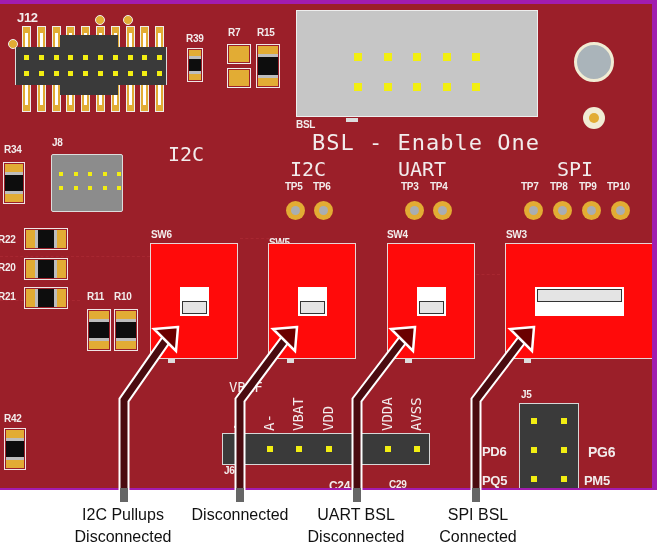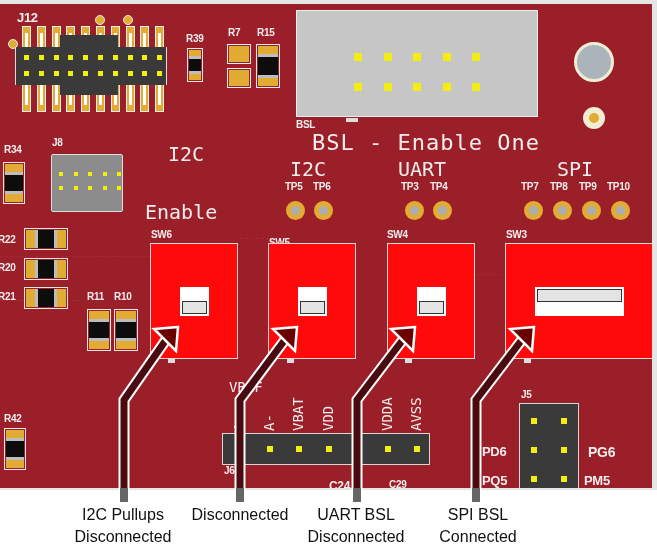--- a/index.html
+++ b/index.html
@@ -1,17 +1,17 @@
 <!DOCTYPE html>
 <html><head>
 <meta charset="utf-8">
 <style>
   html, body { margin: 0; padding: 0; }
   body { width: 657px; height: 544px; background: #ffffff; position: relative; overflow: hidden; font-family: "Liberation Sans", sans-serif; }
-  #board-wrap { position: absolute; left: 0; top: 0; width: 657px; height: 490px; background: #e5e5e5; }
+  #board-wrap { position: absolute; left: 0; top: 0; width: 657px; height: 490px; background: #a21caf; }
   #pcb { position: absolute; left: 0; top: 4px; width: 652px; height: 484px; background: #9b1f29; overflow: hidden; }
   .silk { position: absolute; color: #f2ecec; font-family: "DejaVu Sans Mono", monospace; white-space: nowrap; line-height: 1; }
   .silk-sm { font-size: 10px; font-weight: bold; font-family: "Liberation Sans", sans-serif; letter-spacing: -0.3px; }
   .silk-lg { font-size: 22px; }
   .silk-md { font-size: 20px; }
   .abs { position: absolute; }
   .pad-gold { background: #e2ac34; }
   .pin { position: absolute; width: 6px; height: 6px; background: #f2ee12; }
   .hdr-dark { background: #3a3a3a; border: 1px solid #d8d8d8; }
   .res-v { position: absolute; width: 14px; height: 34px; background: #e2ac34; outline: 1px solid #efe6e6; outline-offset: 1px; }
@@ -152,21 +152,20 @@
           <div class="pin" style="left: 36px; top: 17px; width: 4px; height: 4px;"></div>
           <div class="pin" style="left: 36px; top: 31px; width: 4px; height: 4px;"></div>
           <div class="pin" style="left: 50.5px; top: 17px; width: 4px; height: 4px;"></div>
           <div class="pin" style="left: 50.5px; top: 31px; width: 4px; height: 4px;"></div>
           <div class="pin" style="left: 65px; top: 17px; width: 4px; height: 4px;"></div>
           <div class="pin" style="left: 65px; top: 31px; width: 4px; height: 4px;"></div>
         </div>
     </div>
 
     <div class="silk silk-md" style="left:168px;top:140px;">I2C</div>
-    <div class="silk silk-md" style="left:145px;top:198px;">Enable</div>
 
     <div class="silk silk-md" style="left:290px;top:155px;">I2C</div>
     <div class="silk silk-md" style="left:398px;top:155px;">UART</div>
     <div class="silk silk-md" style="left:557px;top:155px;">SPI</div>
 
     <div class="silk silk-sm" style="left:285px;top:178px;font-size:10px;">TP5</div>
     <div class="silk silk-sm" style="left:313px;top:178px;font-size:10px;">TP6</div>
     <div class="silk silk-sm" style="left:401px;top:178px;font-size:10px;">TP3</div>
     <div class="silk silk-sm" style="left:430px;top:178px;font-size:10px;">TP4</div>
     <div class="silk silk-sm" style="left:521px;top:178px;font-size:10px;">TP7</div>

